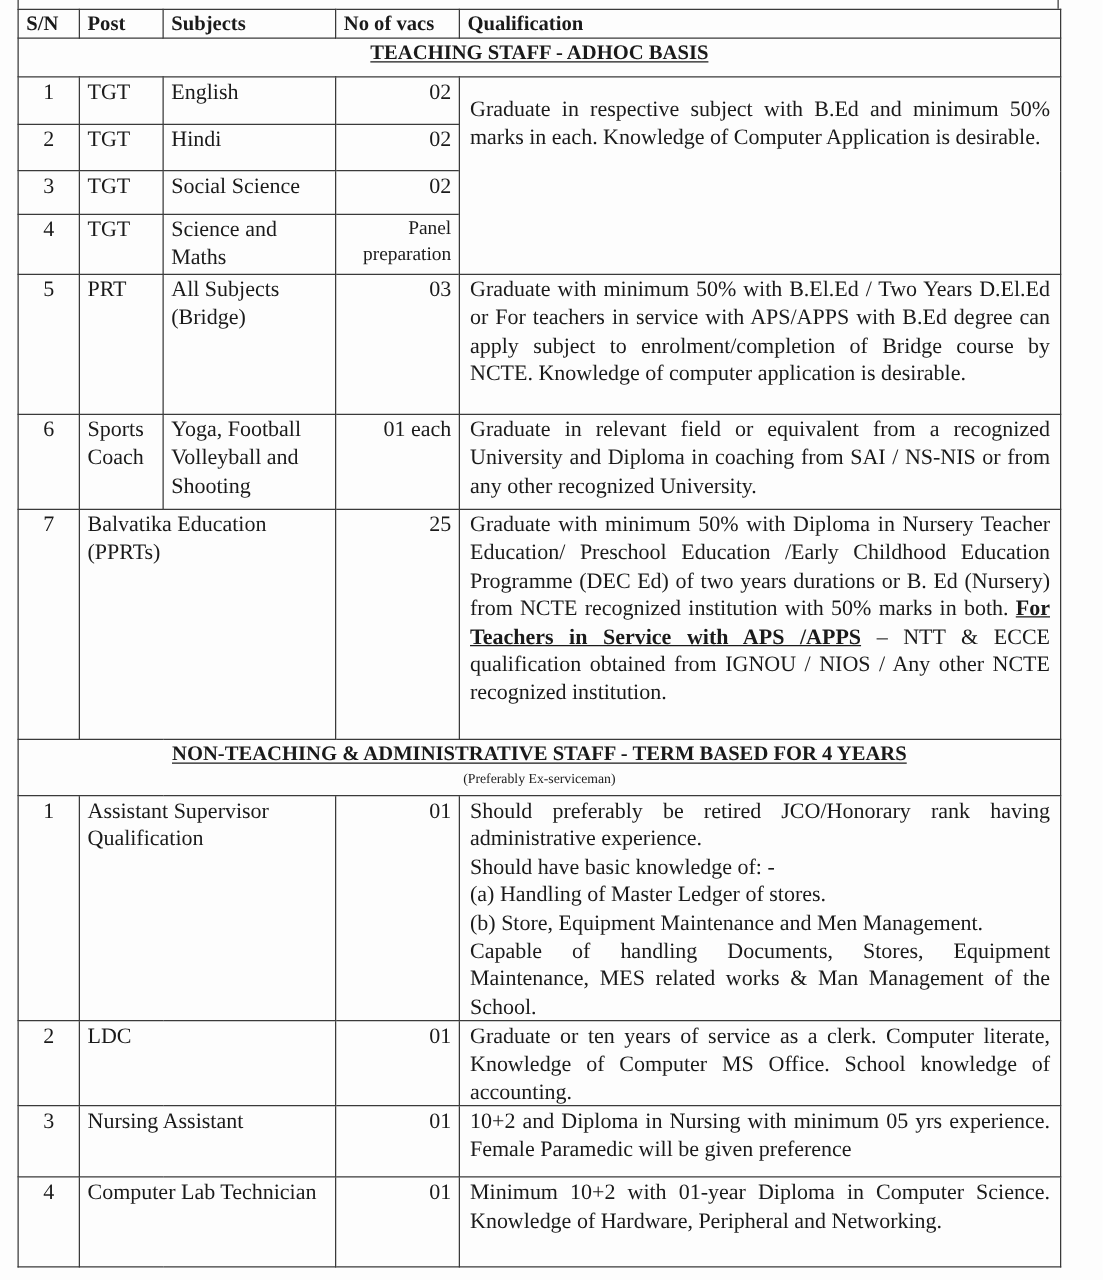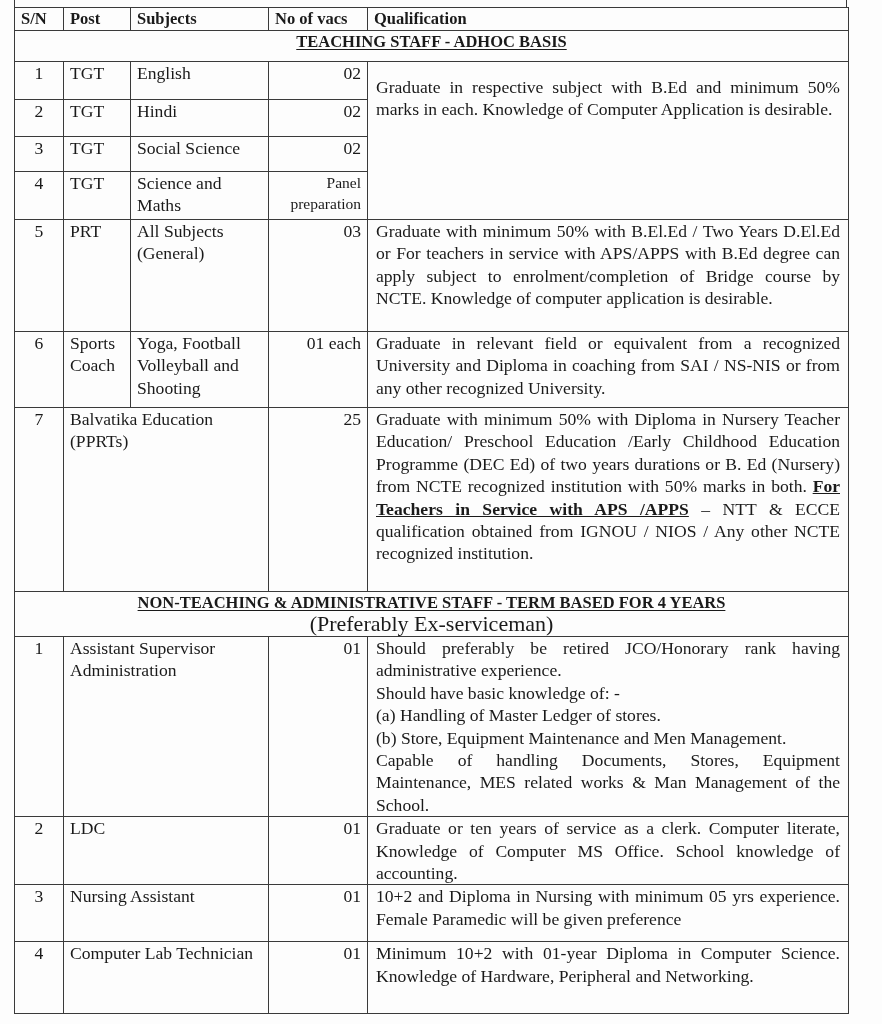--- a/index.html
+++ b/index.html
@@ -74,21 +74,21 @@
       font-size: 16.5px;
       line-height: 21px;
     }
     .section-title {
       text-decoration: underline;
       text-underline-offset: 2px;
       margin-top: 20px;
     }
     .section-sub {
       font-weight: normal;
-      font-size: 22px;
+      font-size: 11px;
       display: block;
     }
     .bold-ul {
       font-weight: bold;
       text-decoration: underline;
     }
     .qual-block { padding-top: 14px !important; }
   </style>
 </head>
 <body>
@@ -145,21 +145,21 @@
     <tr style="height:48px">
       <td class="c-sn">4</td>
       <td>TGT</td>
       <td>Science and Maths</td>
       <td class="c-vac small">Panel preparation</td>
     </tr>
 
     <tr style="height:112px">
       <td class="c-sn">5</td>
       <td>PRT</td>
-      <td>All Subjects (General)</td>
+      <td>All Subjects (Bridge)</td>
       <td class="c-vac">03</td>
       <td class="qual">Graduate with minimum 50% with B.El.Ed / Two Years D.El.Ed or For teachers in service with APS/APPS with B.Ed degree can apply subject  to enrolment/completion of Bridge course by NCTE. Knowledge of computer application is desirable.</td>
     </tr>
 
     <tr style="height:76px">
       <td class="c-sn">6</td>
       <td>Sports Coach</td>
       <td>Yoga, Football Volleyball and Shooting</td>
       <td class="c-vac">01 each</td>
       <td class="qual">Graduate in relevant field or equivalent from a recognized University and Diploma in coaching from SAI / NS-NIS or from any other recognized University.</td>
@@ -177,21 +177,21 @@
 
     <tr class="section-row" style="height:45px">
       <td colspan="5">
         <span class="section-title">NON-TEACHING &amp; ADMINISTRATIVE STAFF - TERM BASED FOR 4 YEARS</span>
         <span class="section-sub">(Preferably Ex-serviceman)</span>
       </td>
     </tr>
 
     <tr style="height:179px">
       <td class="c-sn">1</td>
-      <td colspan="2">Assistant Supervisor Administration</td>
+      <td colspan="2">Assistant Supervisor Qualification</td>
       <td class="c-vac">01</td>
       <td class="qual">
         <span class="qual-line">Should preferably be retired JCO/Honorary rank having administrative experience.</span>
         <span class="qual-line">Should have basic knowledge of: -</span>
         <span class="qual-line">(a)  Handling of Master Ledger of stores.</span>
         <span class="qual-line">(b)  Store, Equipment Maintenance and Men Management.</span>
         <span class="qual-line">Capable of handling Documents, Stores, Equipment Maintenance, MES related works &amp; Man Management of the School.</span>
       </td>
     </tr>
 

